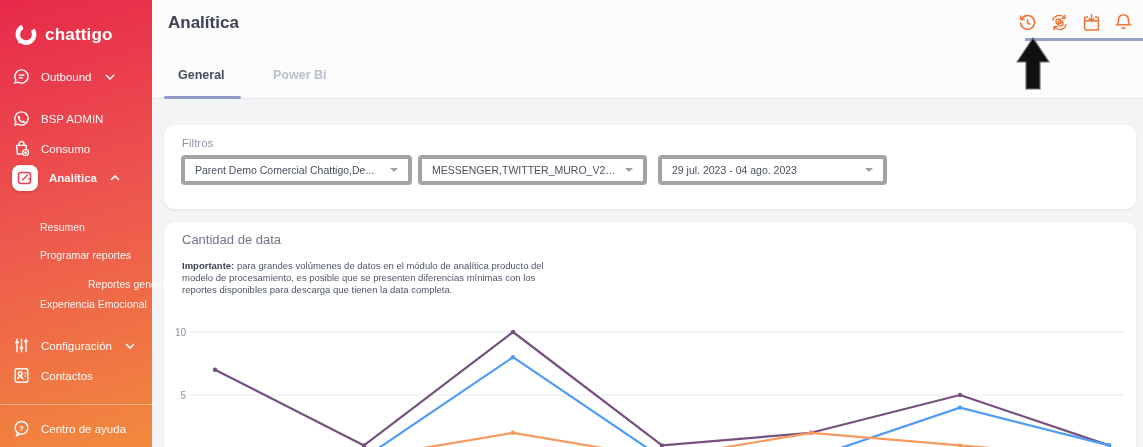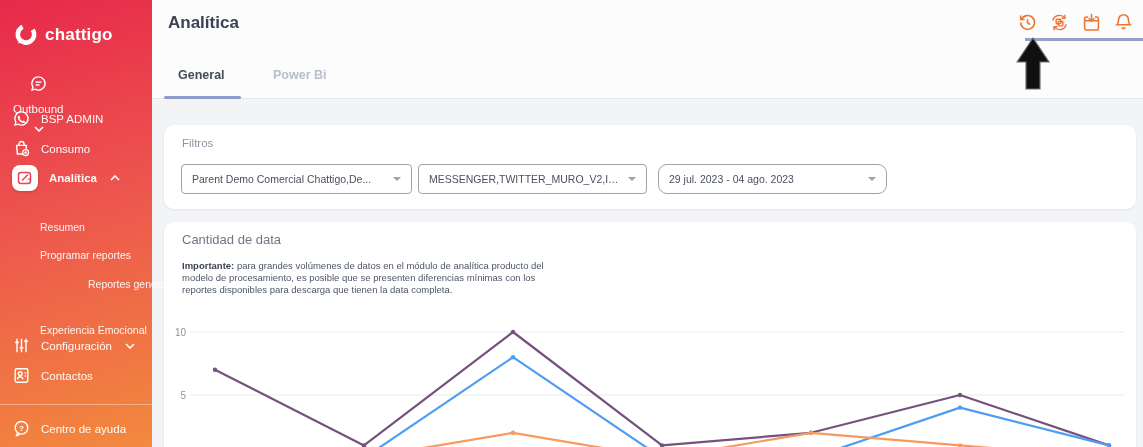--- a/index.html
+++ b/index.html
@@ -29,26 +29,26 @@
   .tab.general { left:26px; color:#454b5c; }
   .tab.powerbi { left:121px; color:#b9bfc9; }
   .tab-underline { position:absolute; left:12px; top:96px; width:77px; height:3px; background:#8f9ace; border-radius:2px; }
   .top-icons { position:absolute; top:12px; right:9px; display:flex; gap:11px; }
   .icon-btn { width:21px; height:21px; background:none; border:none; padding:0; cursor:pointer; display:flex; align-items:center; justify-content:center; }
 
   
   .card { position:absolute; left:164px; background:#fff; border-radius:10px; box-shadow:0 1px 3px rgba(30,35,60,.07); z-index:1; }
   .filters-card { top:125px; width:972px; height:84px; }
   .filters-title { position:absolute; left:18px; top:12px; font-size:11.5px; color:#8d95a3; }
-  .dropdown { position:absolute; top:39px; height:30px; border:1px solid #a3a3a3; border-radius:4px;
+  .dropdown { position:absolute; top:30px; height:30px; border:4px solid #a3a3a3; border-radius:4px;
     background:#fff; display:flex; align-items:center; justify-content:space-between;
     padding:0 10px; font-size:10.5px; color:#49505f; cursor:pointer; }
   .dd-account { left:17px; width:231px; }
   .dd-channels { left:254px; width:229px; }
-  .dd-dates { left:494px; width:229px;border-radius:9px; }
+  .dd-dates { left:494px; width:229px; }
   .caret { width:0; height:0; border-left:4px solid transparent; border-right:4px solid transparent;
     border-top:4.5px solid #9aa0ac; margin-left:8px; flex:none; }
   .dd-value { overflow:hidden; text-overflow:ellipsis; white-space:nowrap; }
 
   .chart-card { top:222px; width:972px; height:240px; }
   .chart-title { position:absolute; left:18px; top:10px; font-size:13px; color:#6e7785; }
   .chart-note { position:absolute; left:18px; top:38px; width:372px; font-size:9.5px; line-height:12px; color:#4d5666; }
   .chart-note b { color:#3d4454; }
   .chart-svg { position:absolute; left:0; top:0; width:972px; height:240px; }
 
@@ -61,21 +61,21 @@
 
 <aside class="sidebar">
   <div class="logo">
     <svg width="26" height="26" viewBox="0 0 26 26">
       <circle cx="13" cy="12.4" r="8.2" fill="none" stroke="#fff" stroke-width="4.6" stroke-dasharray="40 12" transform="rotate(-35 13 12.4)"></circle>
       <path d="M5 21.5l2-5 4 3z" fill="#fff"></path>
     </svg>
     <span class="logo-text">chattigo</span>
   </div>
 
-  <div class="nav-item" style="top:75px;flex-direction:column;">
+  <div class="nav-item" style="top:68px;">
     <svg width="17" height="17" viewBox="0 0 17 17" fill="none" stroke="#fff" stroke-width="1.4">
       <path d="M8.5 1.9a6.6 6.6 0 1 1-3.3 12.3L2 15.1l.9-3.1A6.6 6.6 0 0 1 8.5 1.9z"></path>
       <line x1="5.6" y1="7.1" x2="11.4" y2="7.1"></line>
         <line x1="5.6" y1="9.9" x2="9.6" y2="9.9"></line>
     </svg>
     <span>Outbound</span>
     <svg class="chev" width="10" height="6" viewBox="0 0 10 6">
       <polyline points="1,1 5,5 9,1" fill="none" stroke="#fff" stroke-width="1.5"></polyline>
     </svg>
   </div>
@@ -109,21 +109,21 @@
     </span>
     <span>Analítica</span>
     <svg class="chev" width="10" height="6" viewBox="0 0 10 6">
       <polyline points="1,5 5,1 9,5" fill="none" stroke="#fff" stroke-width="1.6"></polyline>
     </svg>
   </div>
 
   <div class="sub-item" style="top:221px;">Resumen</div>
   <div class="sub-item" style="top:249px;">Programar reportes</div>
   <div class="sub-item" style="top:278px;margin-left:48px;">Reportes generados</div>
-  <div class="sub-item" style="top:324px;">Experiencia Emocional</div>
+  <div class="sub-item" style="top:298px;">Experiencia Emocional</div>
 
   <div class="nav-item" style="top:337px;">
     <svg width="17" height="17" viewBox="0 0 17 17" fill="none" stroke="#fff" stroke-width="1.4">
       <line x1="4" y1="1.8" x2="4" y2="15.2"></line>
         <line x1="8.5" y1="1.8" x2="8.5" y2="15.2"></line>
         <line x1="13" y1="1.8" x2="13" y2="15.2"></line>
       <line x1="2.2" y1="5.4" x2="5.8" y2="5.4" stroke-width="1.8"></line>
       <line x1="6.7" y1="10.8" x2="10.3" y2="10.8" stroke-width="1.8"></line>
       <line x1="11.2" y1="4.2" x2="14.8" y2="4.2" stroke-width="1.8"></line>
     </svg>

